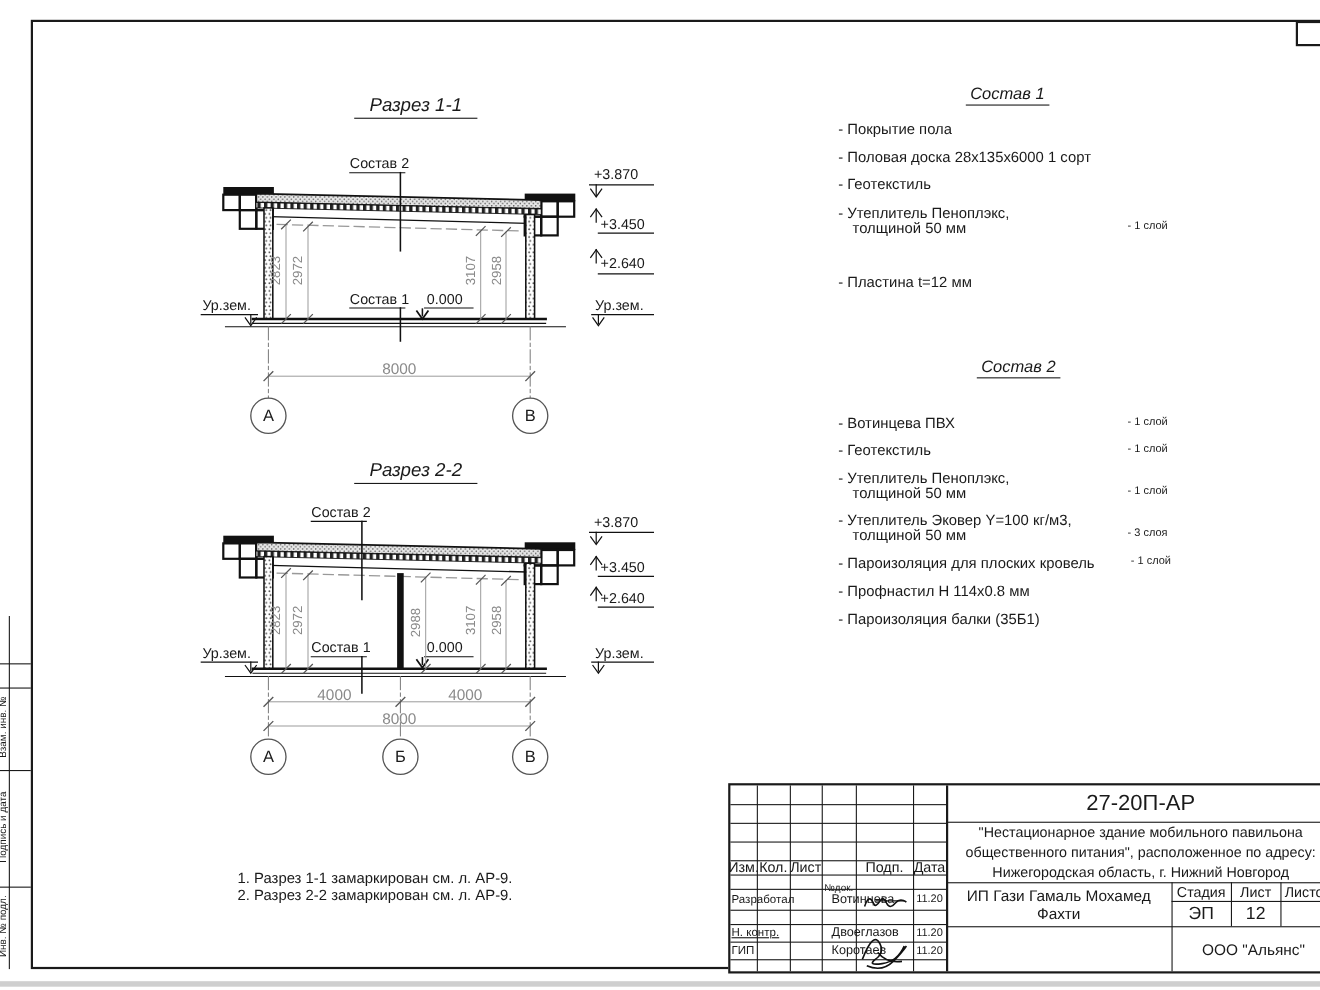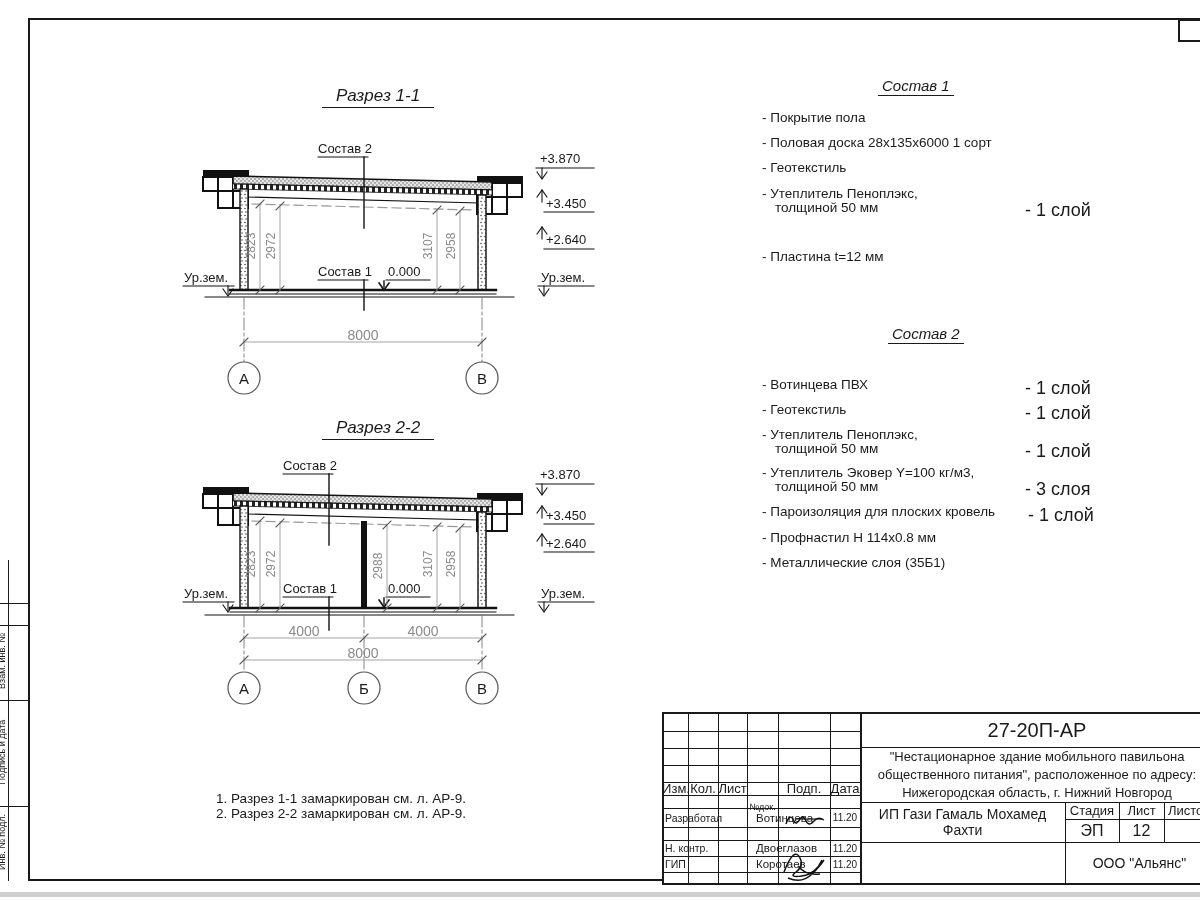--- a/index.html
+++ b/index.html
@@ -10,21 +10,21 @@
   .sec-title{font-size:17px;font-style:italic;border-bottom:1.3px solid #1a1a1a;padding-bottom:1px;text-align:center;}
   .lbl{font-size:13px;}
   .elev{font-size:13px;}
   .vdim{position:absolute;width:60px;text-align:center;color:#8a8a8a;font-size:12px;
         transform:rotate(-90deg);transform-origin:center;}
   .hdim{position:absolute;text-align:center;color:#8a8a8a;font-size:14px;}
   .axis{position:absolute;width:32px;text-align:center;font-size:15px;}
   .list-head{position:absolute;font-size:15px;font-style:italic;border-bottom:1.2px solid #1a1a1a;padding:0 4px 1px;}
   .item{position:absolute;font-size:13.5px;line-height:14px;width:300px;white-space:pre-line;
         padding-left:13px;text-indent:-13px;}
-  .qty{position:absolute;font-size:18px;}
+  .qty{position:absolute;font-size:10px;}
   .notes{font-size:13.5px;line-height:15px;}
   
   .frame{position:absolute;left:28px;top:18px;width:1180px;height:859px;border:2px solid #1a1a1a;}
   .tr-box{position:absolute;left:1178px;top:19px;width:34px;height:19px;border:2px solid #1a1a1a;}
   .bottom-strip{position:absolute;left:0;top:892px;width:1200px;height:5px;background:#cfcfcf;}
   
   .tb{position:absolute;left:662px;top:712px;width:550px;height:169px;border:2px solid #1a1a1a;background:#fff;}
   .tb .vl{position:absolute;top:0;width:1.2px;background:#1a1a1a;}
   .tb .hl{position:absolute;height:1.2px;background:#1a1a1a;}
   .tb .cell{position:absolute;display:flex;align-items:center;justify-content:center;text-align:center;}
@@ -302,21 +302,21 @@
     <span class="qty" style="left:1025px;top:403px;">- 1 слой</span>
     <div class="item" style="left:762px;top:428px;">- Утеплитель Пеноплэкс,
 толщиной 50 мм</div>
     <span class="qty" style="left:1025px;top:441px;">- 1 слой</span>
     <div class="item" style="left:762px;top:466px;">- Утеплитель Эковер Y=100 кг/м3,
 толщиной 50 мм</div>
     <span class="qty" style="left:1025px;top:479px;">- 3 слоя</span>
     <div class="item" style="left:762px;top:505px;">- Пароизоляция для плоских кровель</div>
     <span class="qty" style="left:1028px;top:505px;">- 1 слой</span>
     <div class="item" style="left:762px;top:531px;">- Профнастил Н 114х0.8 мм</div>
-    <div class="item" style="left:762px;top:556px;">- Металлические слоя (35Б1)</div>
+    <div class="item" style="left:762px;top:556px;">- Пароизоляция балки (35Б1)</div>
 
     <div class="t notes" style="left:216px;top:791px;">1. Разрез 1-1 замаркирован см. л. АР-9.</div>
     <div class="t notes" style="left:216px;top:806px;">2. Разрез 2-2 замаркирован см. л. АР-9.</div>
   </div>
 
   <div class="tb">
 
     <div class="vl" style="left:24px;height:169px;"></div>
     <div class="vl" style="left:54px;height:169px;"></div>
     <div class="vl" style="left:83px;height:169px;"></div>
@@ -346,21 +346,21 @@
     <div class="cell tb-small" style="left:0;top:68px;width:24px;height:13px;">Изм.</div>
     <div class="cell tb-small" style="left:24px;top:68px;width:30px;height:13px;">Кол.</div>
     <div class="cell tb-small" style="left:54px;top:68px;width:29px;height:13px;">Лист</div>
     <div class="cell tb-tiny" style="left:83px;top:68px;width:31px;height:13px;margin-top:18px;">№док.</div>
     <div class="cell tb-small" style="left:114px;top:68px;width:52px;height:13px;">Подп.</div>
     <div class="cell tb-small" style="left:166px;top:68px;width:30px;height:13px;">Дата</div>
 
     <div class="cell tb-role" style="left:1px;top:94px;width:53px;height:19px;justify-content:flex-start;">Разработал</div>
     <div class="cell tb-name" style="left:56px;top:94px;width:58px;height:19px;justify-content:flex-start;">Вотинцева</div>
     <div class="cell tb-date" style="left:166px;top:94px;width:30px;height:19px;">11.20</div>
-    <div class="cell tb-role" style="left:1px;top:126px;width:53px;height:16px;justify-content:flex-start;">Н. контр.</div>
+    <div class="cell tb-role" style="left:1px;top:126px;width:53px;height:16px;justify-content:flex-start;text-decoration:underline;">Н. контр.</div>
     <div class="cell tb-name" style="left:56px;top:126px;width:58px;height:16px;justify-content:flex-start;">Двоеглазов</div>
     <div class="cell tb-date" style="left:166px;top:126px;width:30px;height:16px;">11.20</div>
     <div class="cell tb-role" style="left:1px;top:142px;width:53px;height:16px;justify-content:flex-start;text-align:center;">ГИП</div>
     <div class="cell tb-name" style="left:56px;top:142px;width:58px;height:16px;justify-content:flex-start;">Коротаев</div>
     <div class="cell tb-date" style="left:166px;top:142px;width:30px;height:16px;">11.20</div>
 
     <svg class="abs" style="left:118px;top:96px;" width="46" height="18">
       <path d="M4 14 q4 -12 8 -3 q2 5 6 -2 q3 -5 6 2 q3 6 8 0 q4 -5 10 -1" fill="none" stroke="#111" stroke-width="1.4"></path>
       <line x1="14" y1="9" x2="40" y2="9" stroke="#111" stroke-width="1.2"></line>
     </svg>

